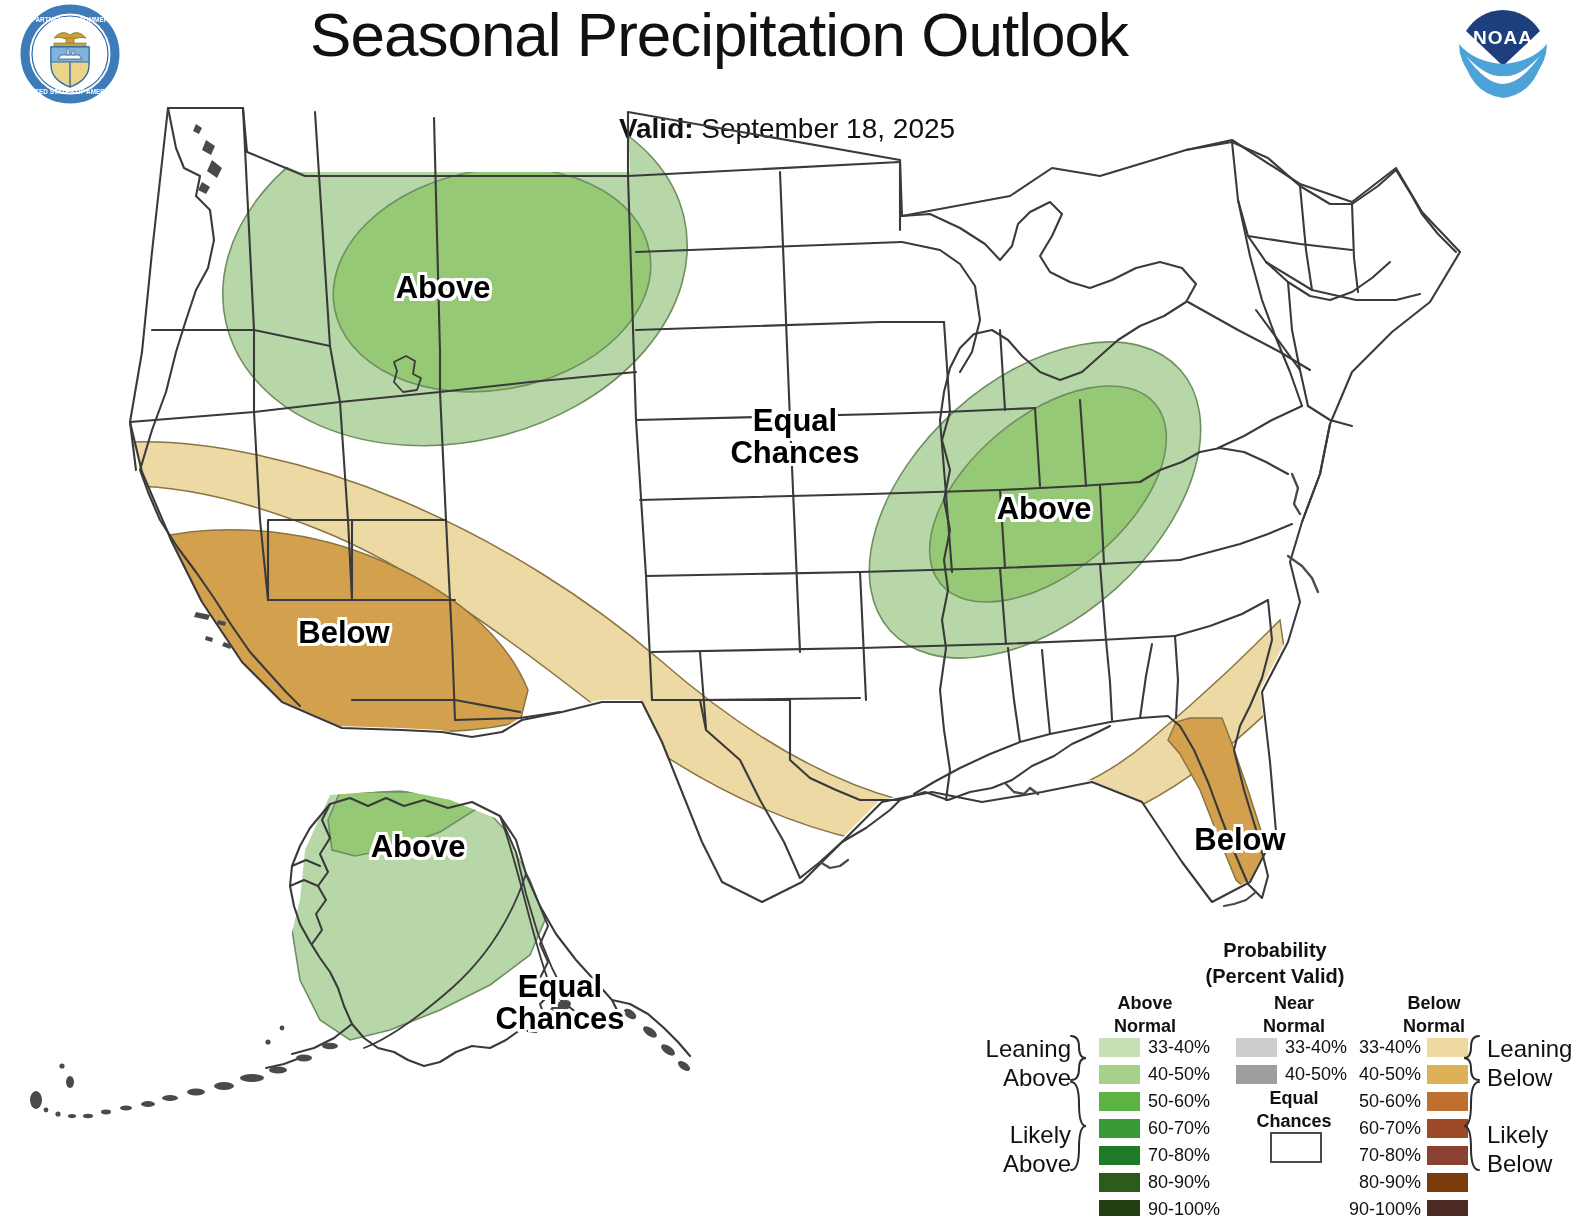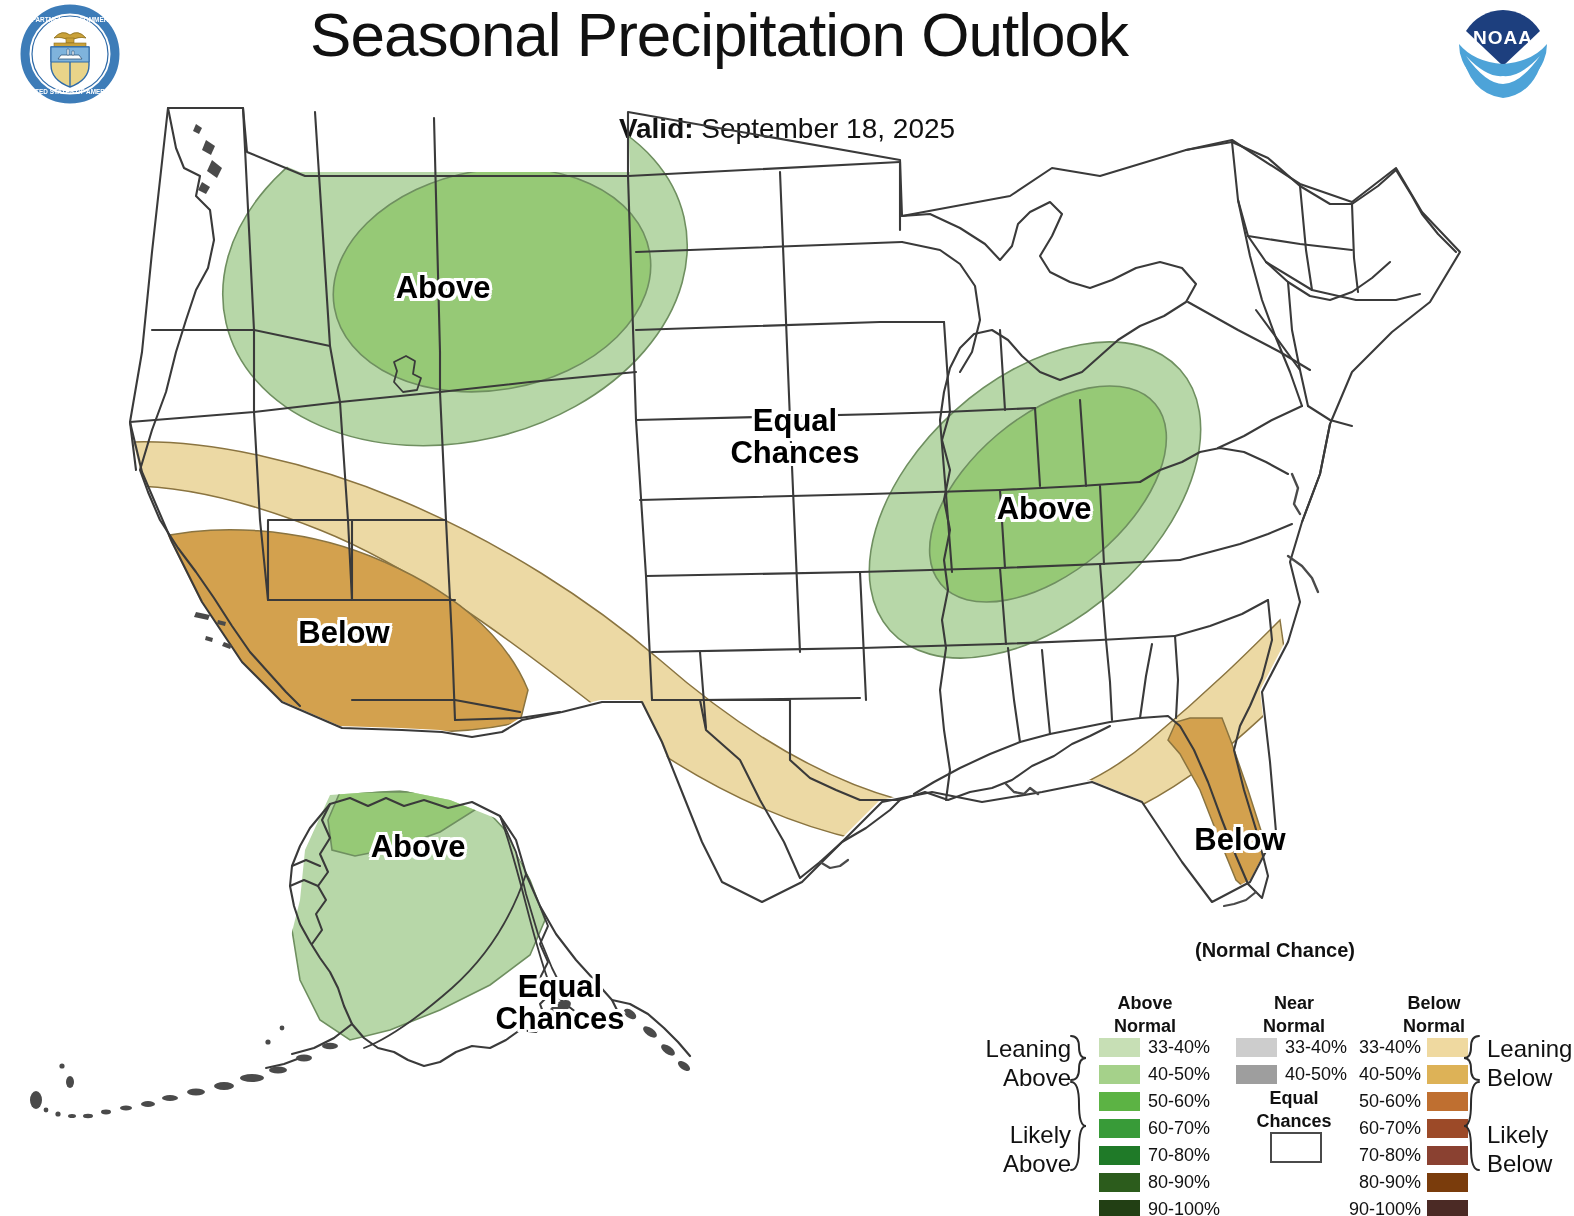--- a/index.html
+++ b/index.html
@@ -391,21 +391,22 @@
   <div class="map-label" id="lbl-ak-above">Above</div>
 
   <div class="map-label" id="lbl-ec-ak">
     <div>Equal</div>
     <div>Chances</div>
   </div>
 </div>
 
 <div id="legend">
   <div id="legend-title">
-    <div>(Normal Chance)</div>
+    <div>Probability</div>
+    <div>(Percent Valid)</div>
   </div>
 
   <div class="col-head" id="head-above">
     <div>Above</div>
     <div>Normal</div>
   </div>
   <div class="col-head" id="head-near">
     <div>Near</div>
     <div>Normal</div>
   </div>

